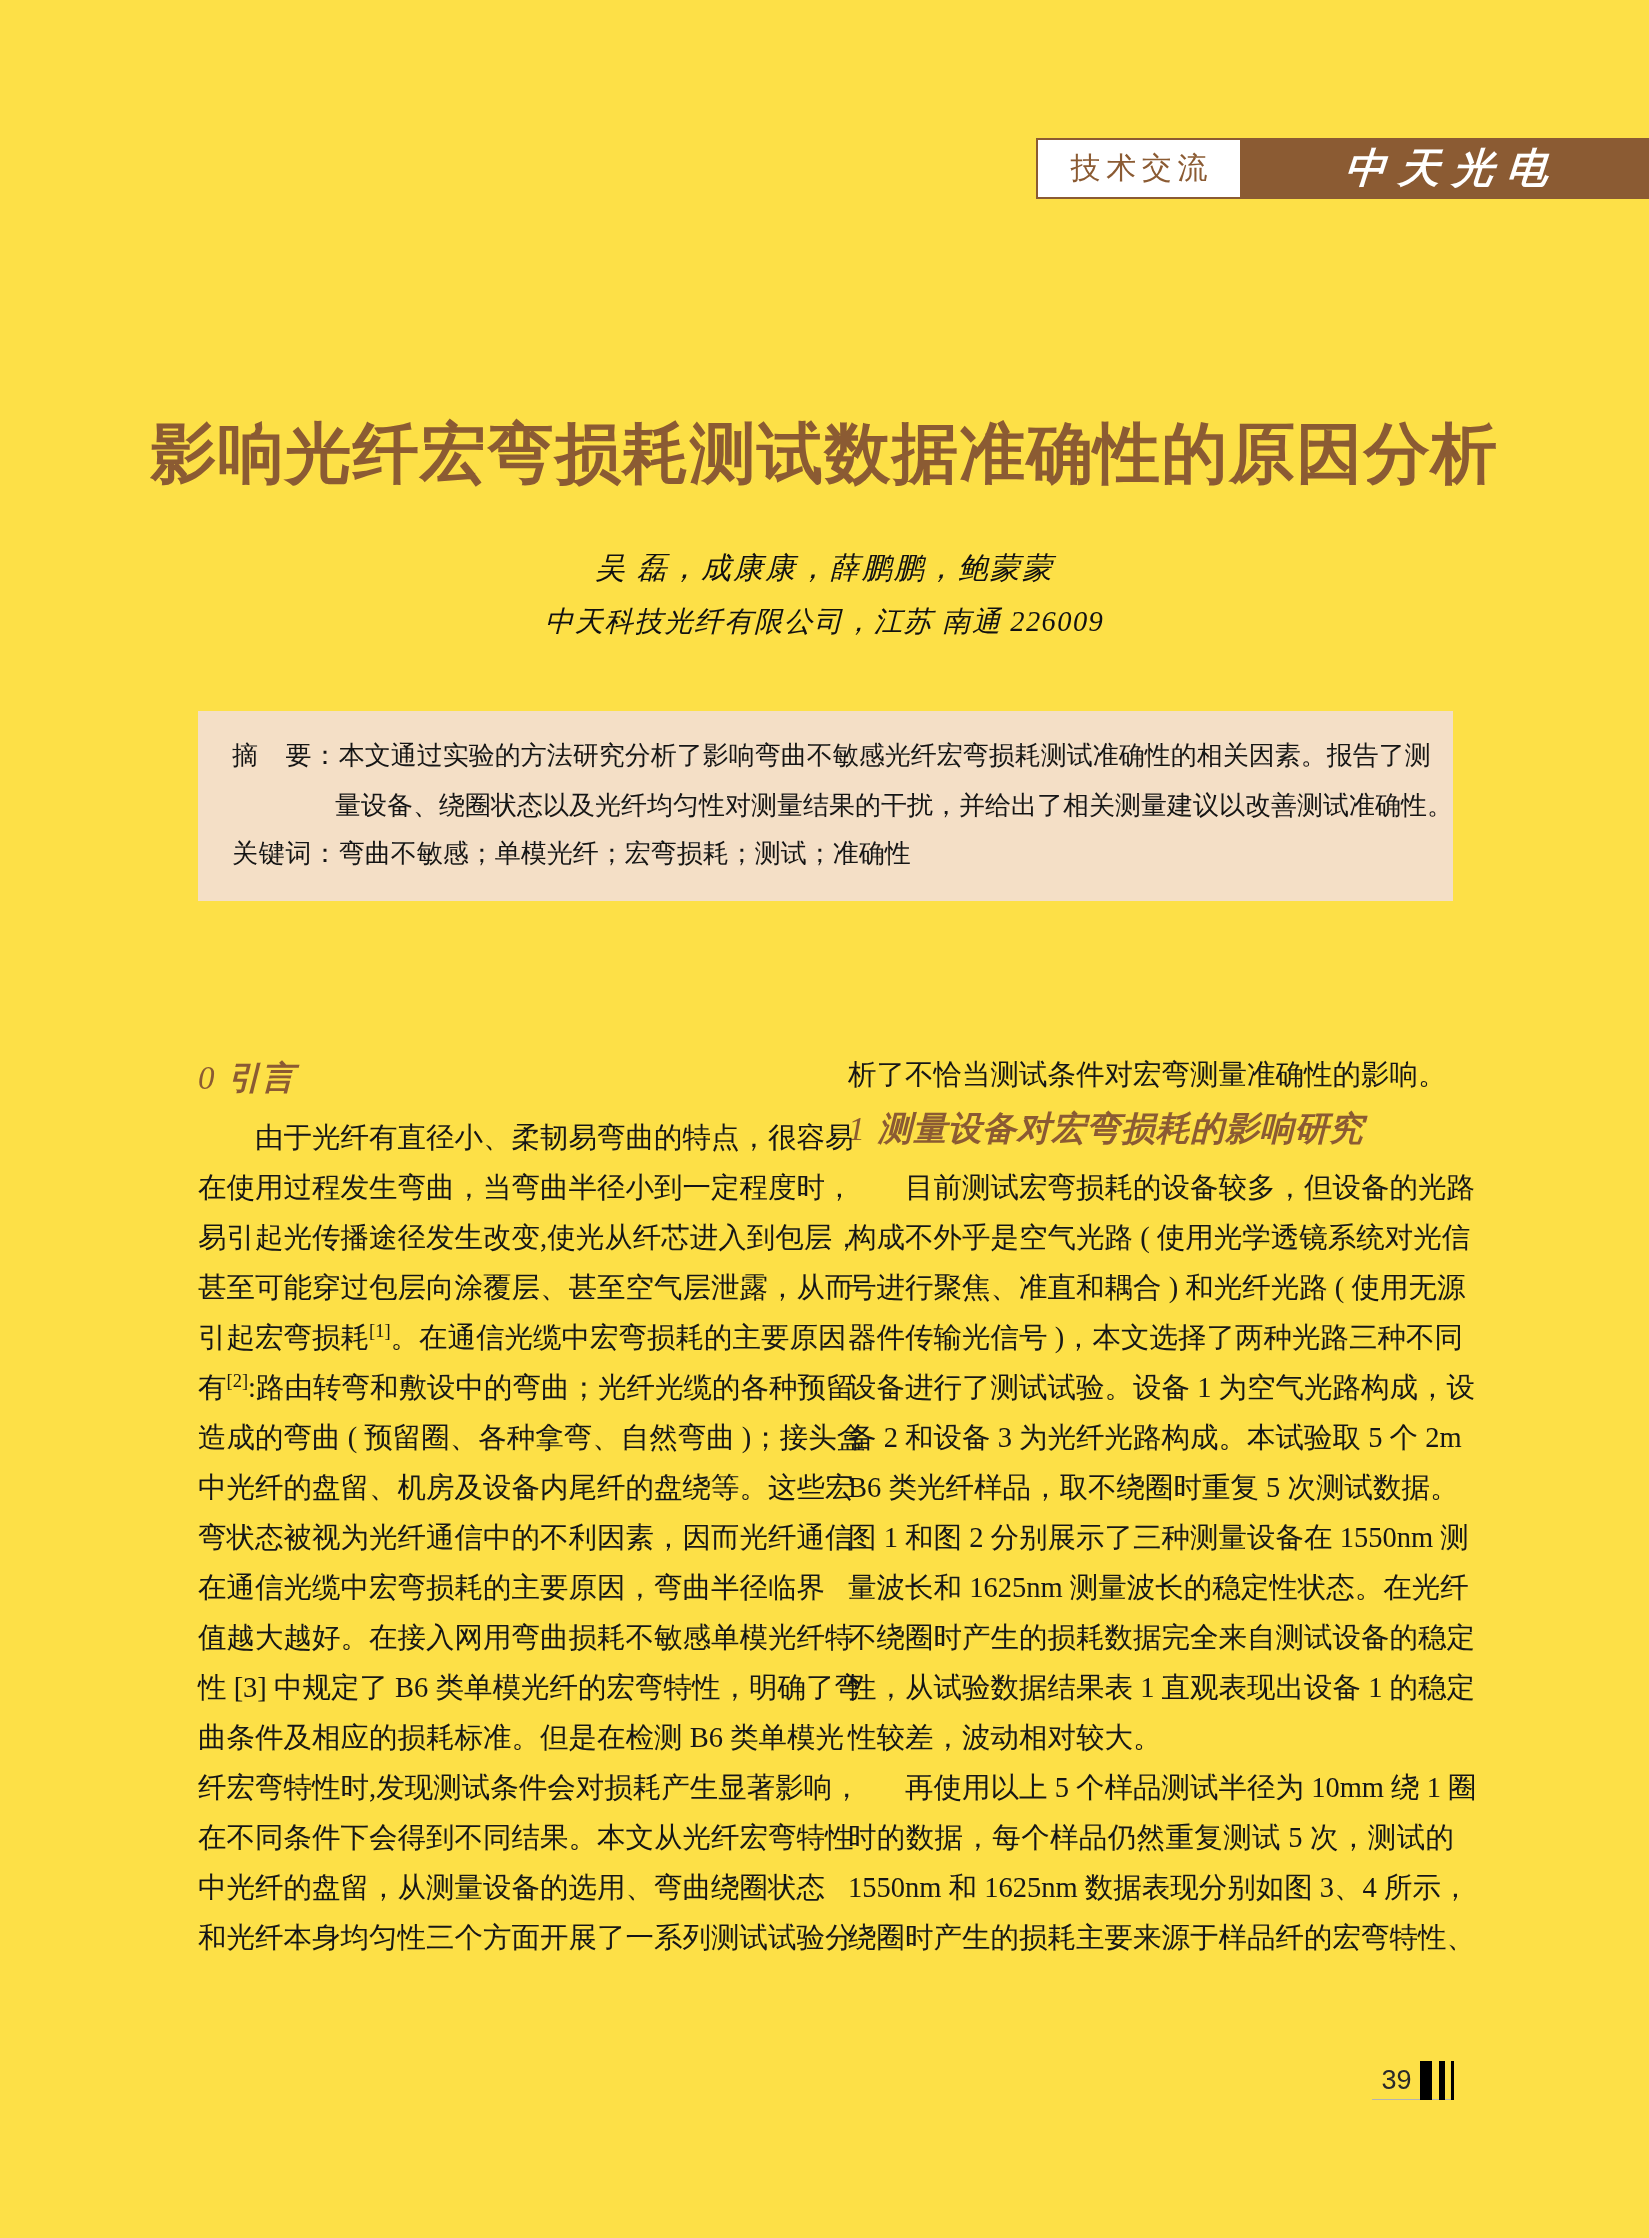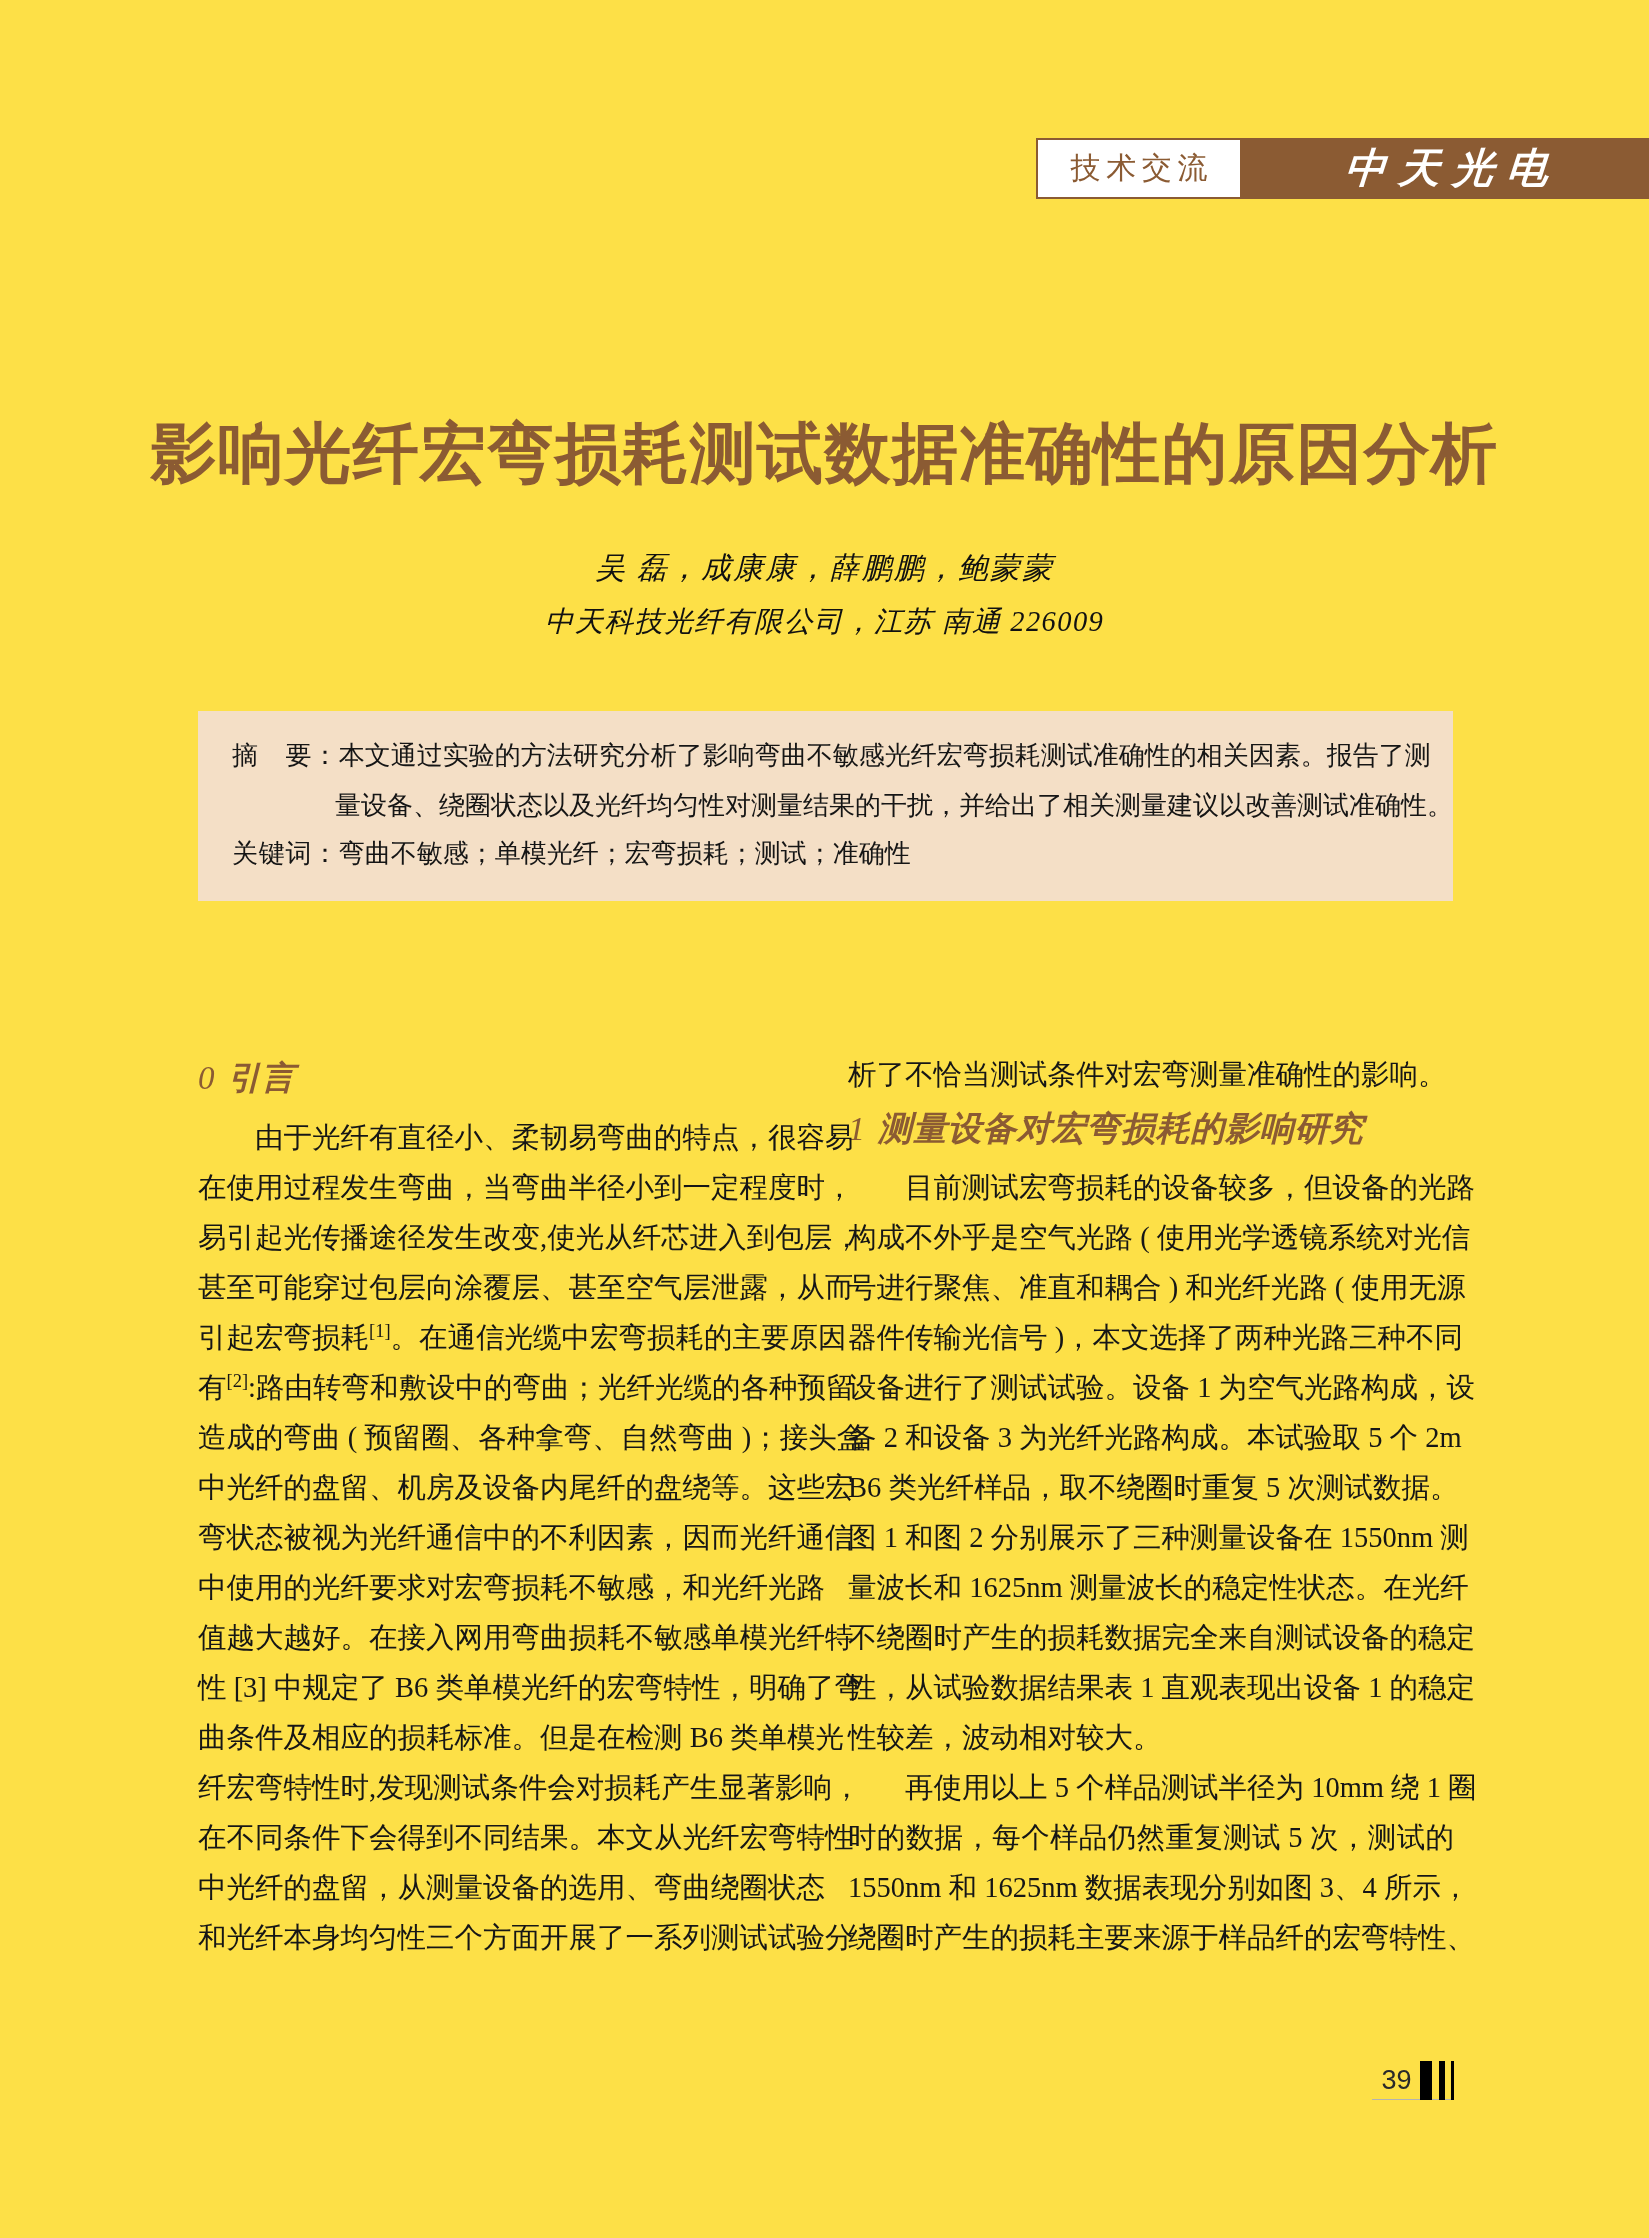--- a/index.html
+++ b/index.html
@@ -123,21 +123,21 @@
   <div class="lines lines-left">
       <div class="bline indent">由于光纤有直径小、柔韧易弯曲的特点，很容易</div>
       <div class="bline">在使用过程发生弯曲，当弯曲半径小到一定程度时，</div>
       <div class="bline">易引起光传播途径发生改变,使光从纤芯进入到包层，</div>
       <div class="bline">甚至可能穿过包层向涂覆层、甚至空气层泄露，从而</div>
       <div class="bline">引起宏弯损耗<sup>[1]</sup>。在通信光缆中宏弯损耗的主要原因</div>
       <div class="bline">有<sup>[2]</sup>:路由转弯和敷设中的弯曲；光纤光缆的各种预留</div>
       <div class="bline">造成的弯曲 ( 预留圈、各种拿弯、自然弯曲 )；接头盒</div>
       <div class="bline">中光纤的盘留、机房及设备内尾纤的盘绕等。这些宏</div>
       <div class="bline">弯状态被视为光纤通信中的不利因素，因而光纤通信</div>
-      <div class="bline">中使用的光纤要求对宏弯损耗不敏感，和光纤光路</div>
+      <div class="bline">在通信光缆中宏弯损耗的主要原因，弯曲半径临界</div>
       <div class="bline">值越大越好。在接入网用弯曲损耗不敏感单模光纤特</div>
       <div class="bline">性 [3] 中规定了 B6 类单模光纤的宏弯特性，明确了弯</div>
       <div class="bline">曲条件及相应的损耗标准。但是在检测 B6 类单模光</div>
       <div class="bline">纤宏弯特性时,发现测试条件会对损耗产生显著影响，</div>
       <div class="bline">在不同条件下会得到不同结果。本文从光纤宏弯特性</div>
       <div class="bline">中光纤的盘留，从测量设备的选用、弯曲绕圈状态</div>
       <div class="bline">和光纤本身均匀性三个方面开展了一系列测试试验分</div>
     </div>
   <div class="lines lines-right-pre">
       <div class="bline nojust">析了不恰当测试条件对宏弯测量准确性的影响。</div>

